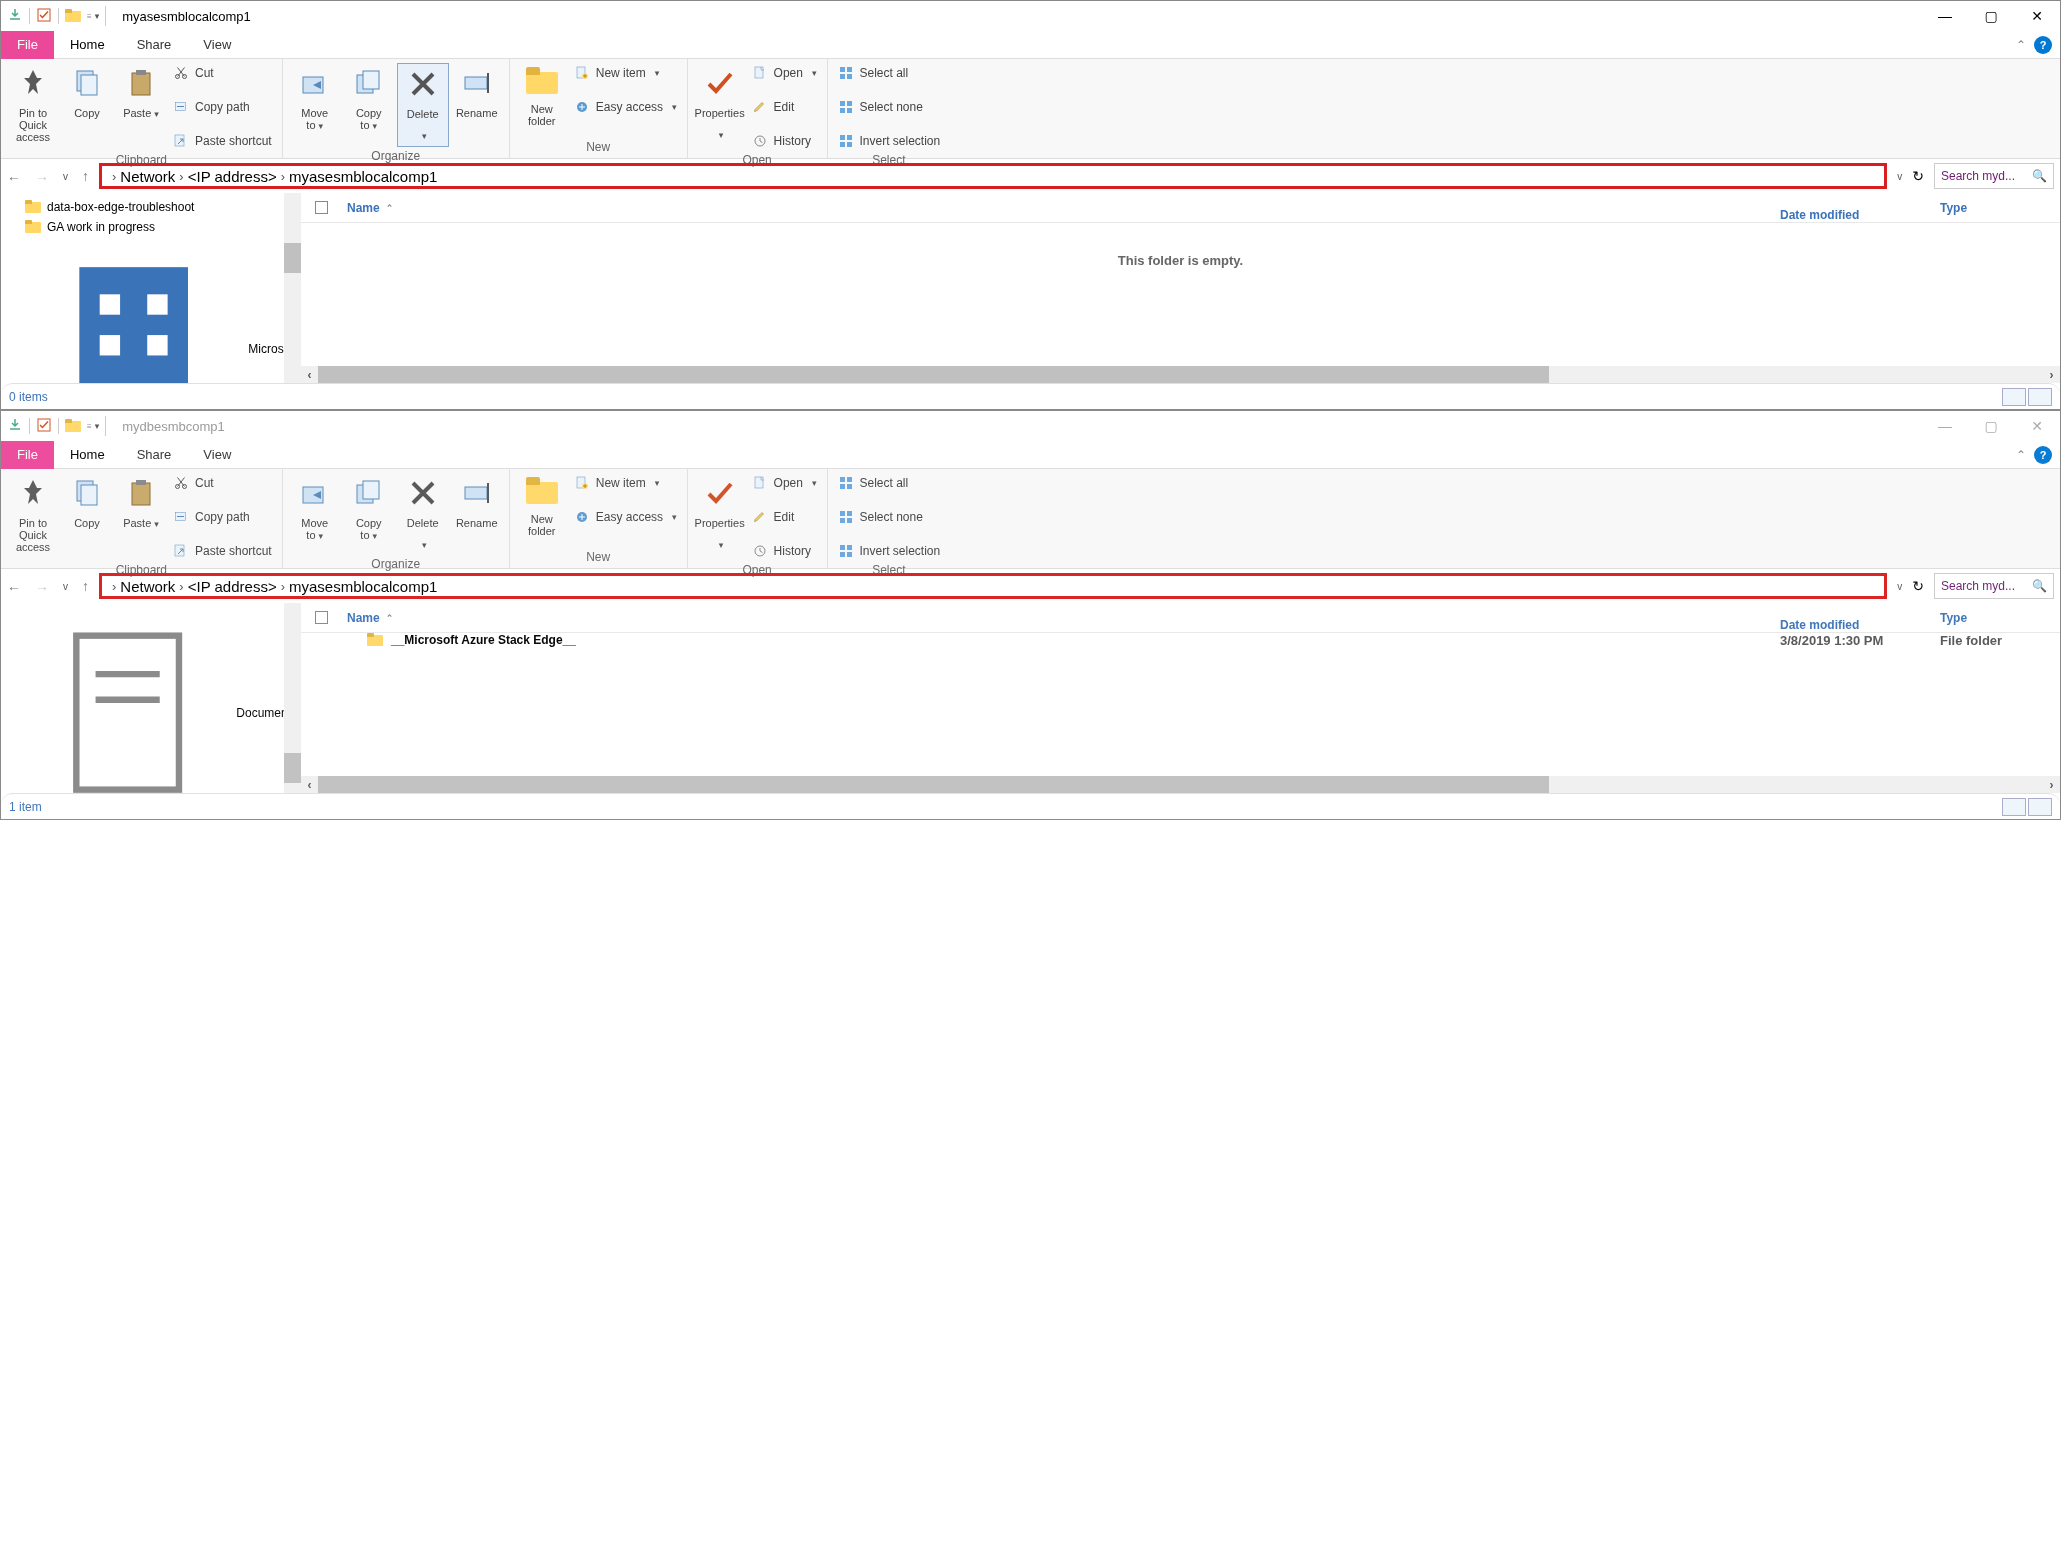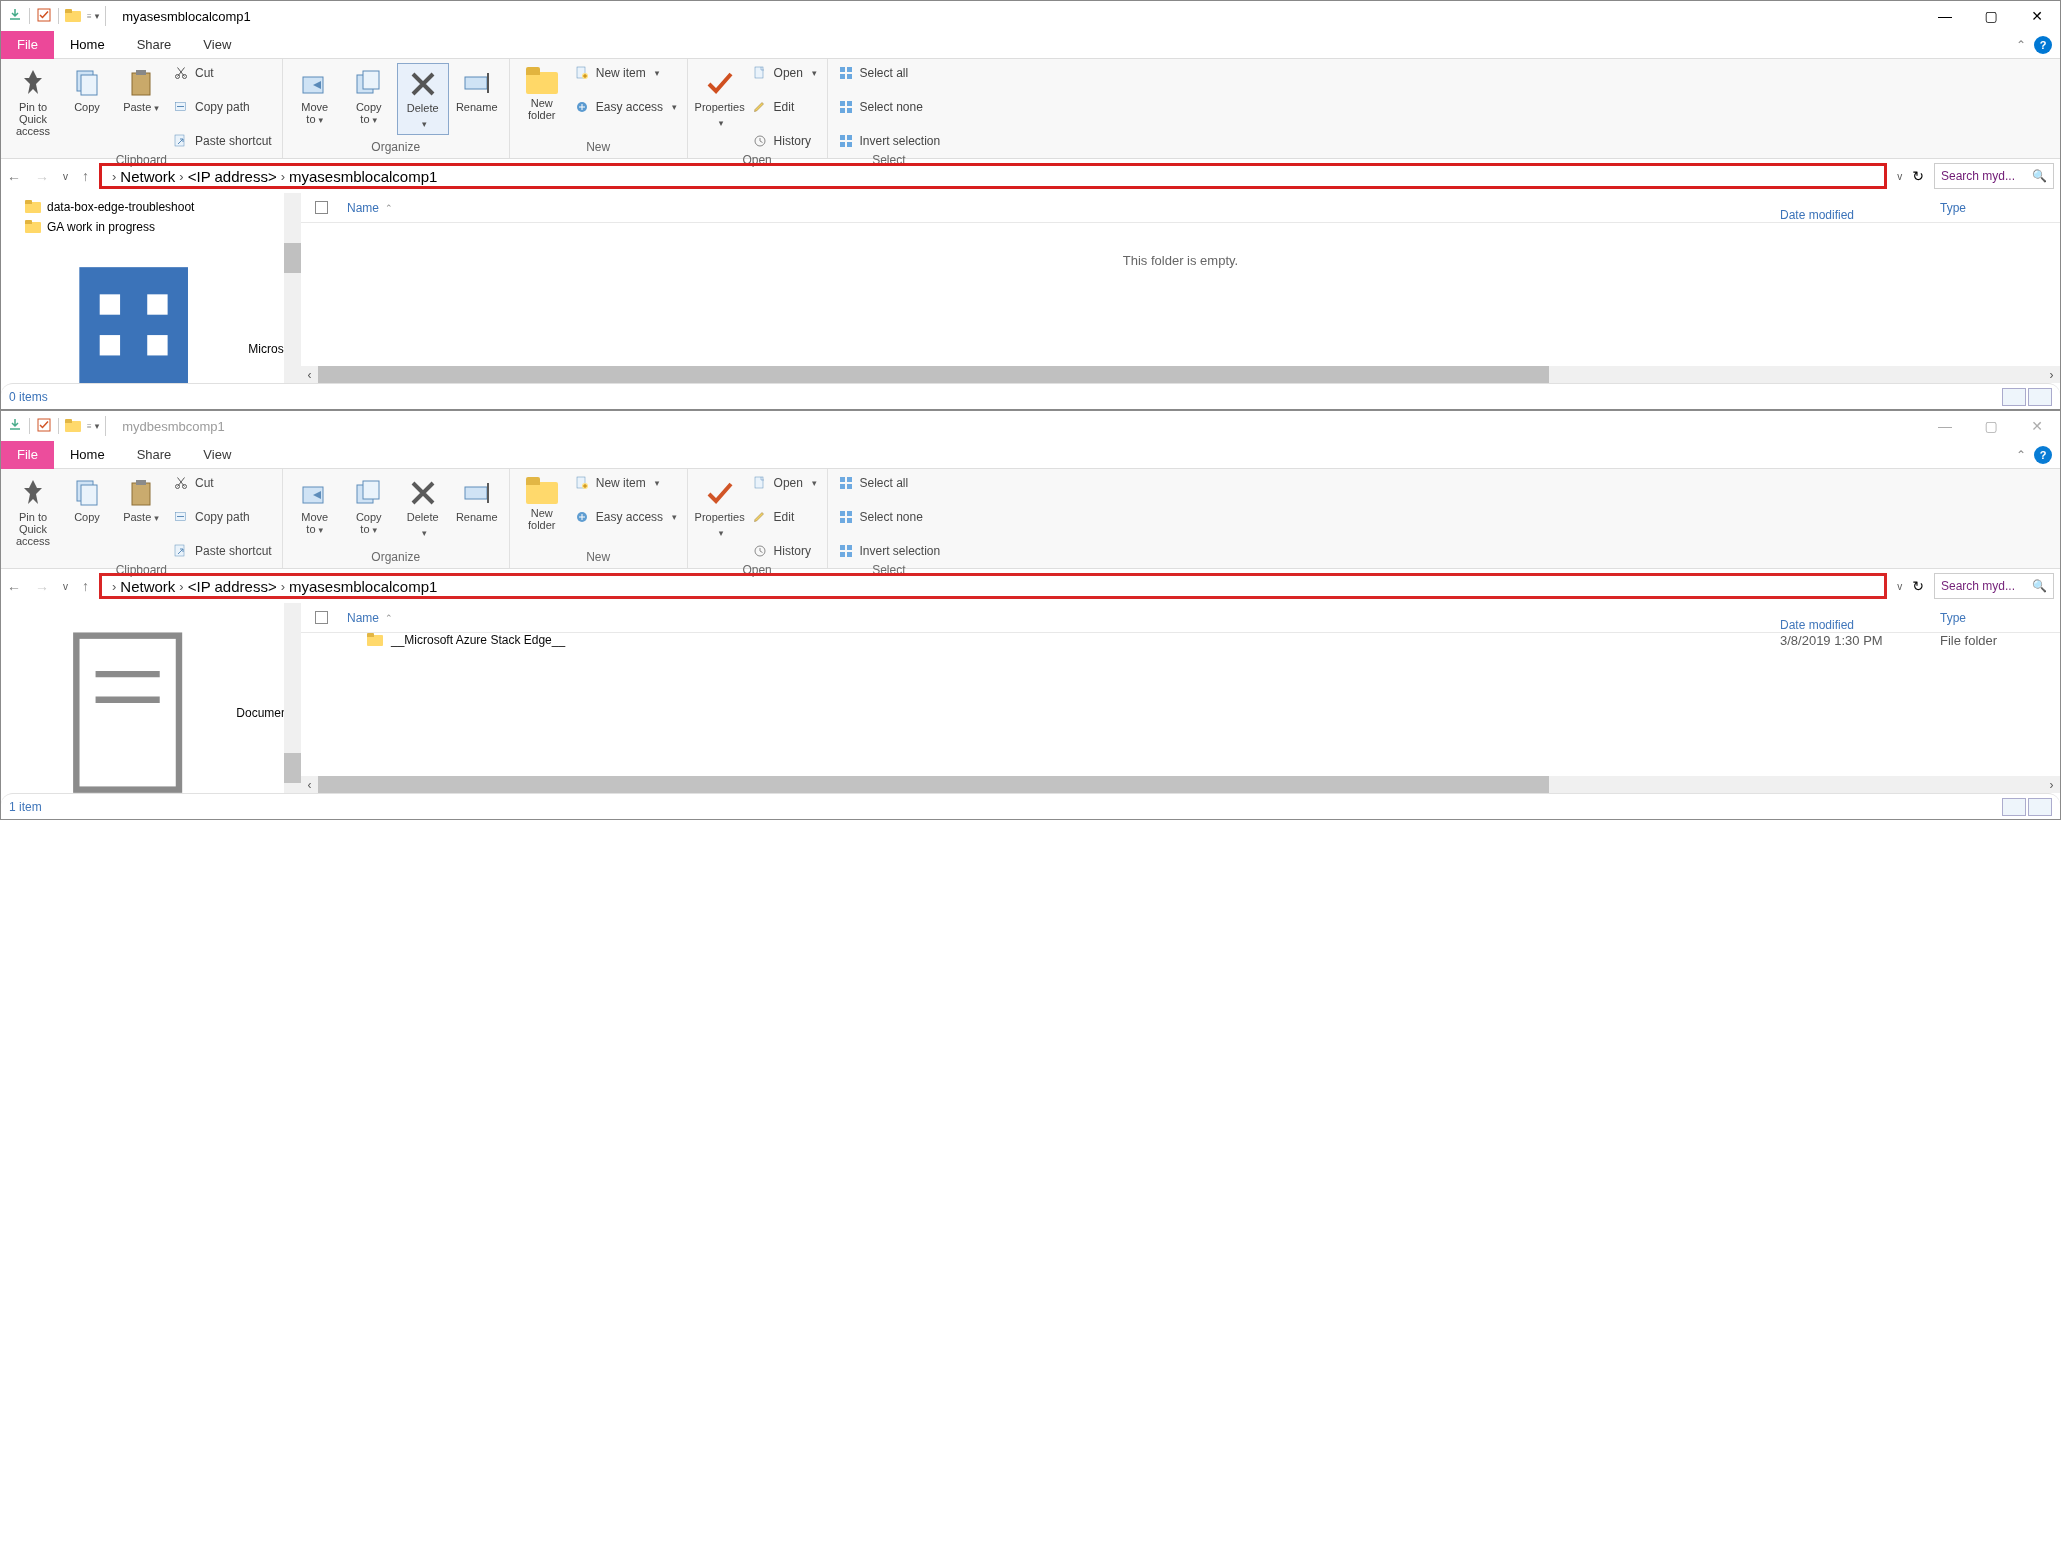--- a/index.html
+++ b/index.html
@@ -14,21 +14,21 @@
 .qat .sep { width: 1px; height: 16px; background: #ccc; }
 .tabbar { display: flex; align-items: center; height: 28px; background: #fff; border-bottom: 1px solid #ddd; }
 .tab { padding: 0 16px; height: 28px; display: flex; align-items: center; color: #333; font-size: 13px; }
 .tab.file { background: #ec4899; color: #fff; }
 .tabbar .right { margin-left: auto; display: flex; align-items: center; gap: 8px; padding-right: 8px; }
 .help-badge { width: 18px; height: 18px; border-radius: 50%; background: #0078d4; color: #fff; display: flex; align-items: center; justify-content: center; font-size: 11px; font-weight: bold; }
 .ribbon { display: flex; background: #f8f8f8; border-bottom: 1px solid #ddd; height: 100px; }
 .group { display: flex; flex-direction: column; border-right: 1px solid #e0e0e0; padding: 4px 6px 2px 6px; }
 .group .group-body { display: flex; flex: 1; align-items: flex-start; gap: 2px; }
 .group .group-label { text-align: center; font-size: 12px; color: #666; padding: 2px 0; }
-.big { display: flex; flex-direction: column; align-items: center; justify-content: flex-start; width: 52px; padding: 4px 2px; gap: 2px; color: #424242; }
+.big { display: flex; flex-direction: column; align-items: center; justify-content: flex-start; width: 52px; padding: 4px 2px; gap: 8px; color: #424242; }
 .big .ico { width: 32px; height: 32px; }
 .big .lbl { font-size: 11px; text-align: center; line-height: 12px; color: #424242;}
 .small-col { display: flex; flex-direction: column; gap: 18px; padding: 2px 4px; }
 .small { display: flex; align-items: center; gap: 6px; font-size: 11px; color: #444; white-space: nowrap; }
 .small .sico { width: 16px; height: 16px; }
 .caret-down::after { content: "▾"; font-size: 9px; color: #555; margin-left: 3px; }
 .delete-hi { border: 1px solid #8aa8cc; background: #e8f0fa; }
 .navbar { display: flex; align-items: center; height: 34px; padding: 4px 6px; gap: 10px; background: #fff; }
 .nav-arrows { display: flex; align-items: center; gap: 14px; color: #777; }
 .arrow { font-size: 14px; }
@@ -38,21 +38,21 @@
 .navend { display: flex; align-items: center; gap: 10px; }
 .dropv::after { content: "v"; font-size: 10px; color: #555; }
 .reload { font-size: 14px; }
 .searchbox { width: 120px; height: 26px; border: 1px solid #ccc; display: flex; align-items: center; padding: 0 6px; color: #701a75; justify-content: space-between; }
 .searchbox .mag { font-size: 12px; }
 .body { display: flex; height: 190px; }
 .tree { width: 300px; overflow-y: auto; border-right: none; padding: 4px 0 4px 4px; position: relative; }
 .tree .item { display: flex; align-items: center; gap: 6px; padding: 3px 4px 3px 20px; font-size: 13px; }
 .vscroll { position: absolute; right: 0; top: 0; width: 17px; bottom: 0; background: #f0f0f0; }
 .vscroll .thumb { background: #c0c0c0; }
-.content { flex: 1; display: flex; flex-direction: column; position: relative; }
+.content { flex: 1; display: flex; flex-direction: column; position: relative; font-weight: bold; }
 .cols { display: flex; border-bottom: 1px solid #e8e8e8; height: 30px; align-items: center; color: #3b73b9; font-size: 13px; }
 .cols .col-cb { width: 40px; display:flex; justify-content:center;}
 .cols .col-name { flex: 1; padding-left: 6px; display:flex; align-items:center; gap:6px;}
 .cols .col-date { width: 160px; margin-top: 15px; }
 .cols .col-type { width: 120px; }
 .empty-msg { text-align: center; color: #666; font-size: 13px; margin-top: 30px; }
 .row { display: flex; align-items: flex-start; height: 30px; }
 .row .cell { font-size: 13px; }
 .row .c-cb { width: 40px; }
 .row .c-name { flex: 1; padding-left: 26px; display: flex; align-items: center; gap: 8px; }

